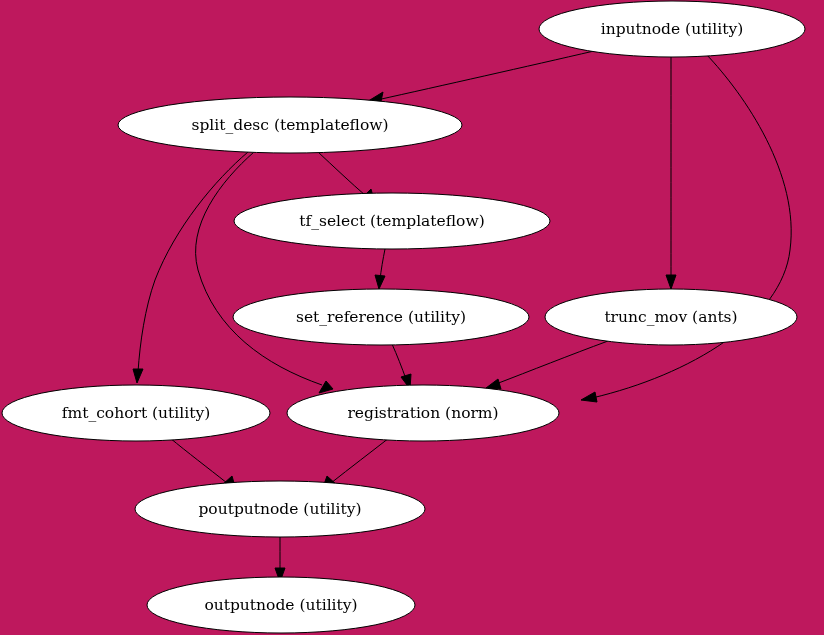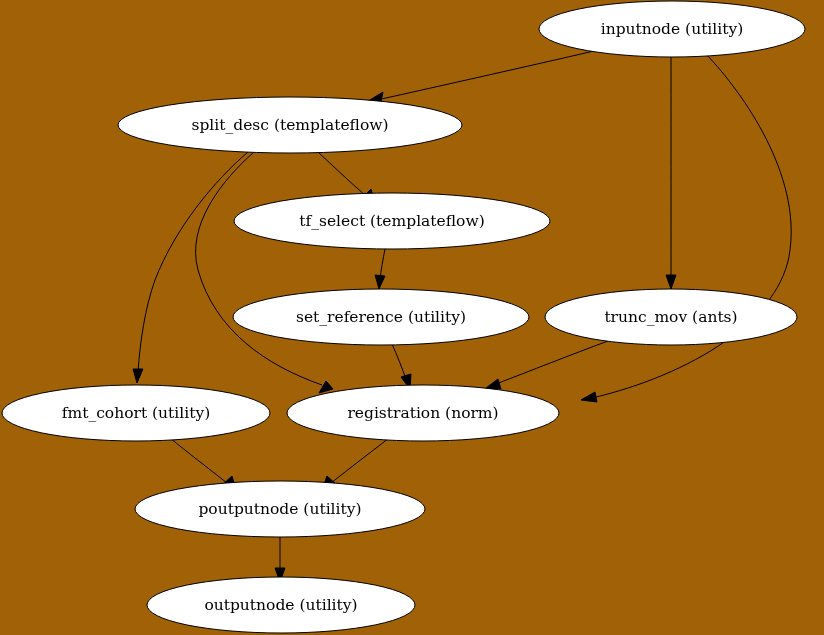--- a/index.html
+++ b/index.html
@@ -8,21 +8,21 @@
     padding: 0;
     background: #ffffff;
   }
   body {
     font-family: "DejaVu Serif", "Liberation Serif", serif;
   }
   #graph-canvas {
     position: relative;
     width: 824px;
     height: 635px;
-    background: #a16207;
+    background: #be185d;
     overflow: hidden;
   }
   #graph-svg {
     position: absolute;
     top: 0;
     left: 0;
     width: 824px;
     height: 635px;
   }
   .node-ellipse {

